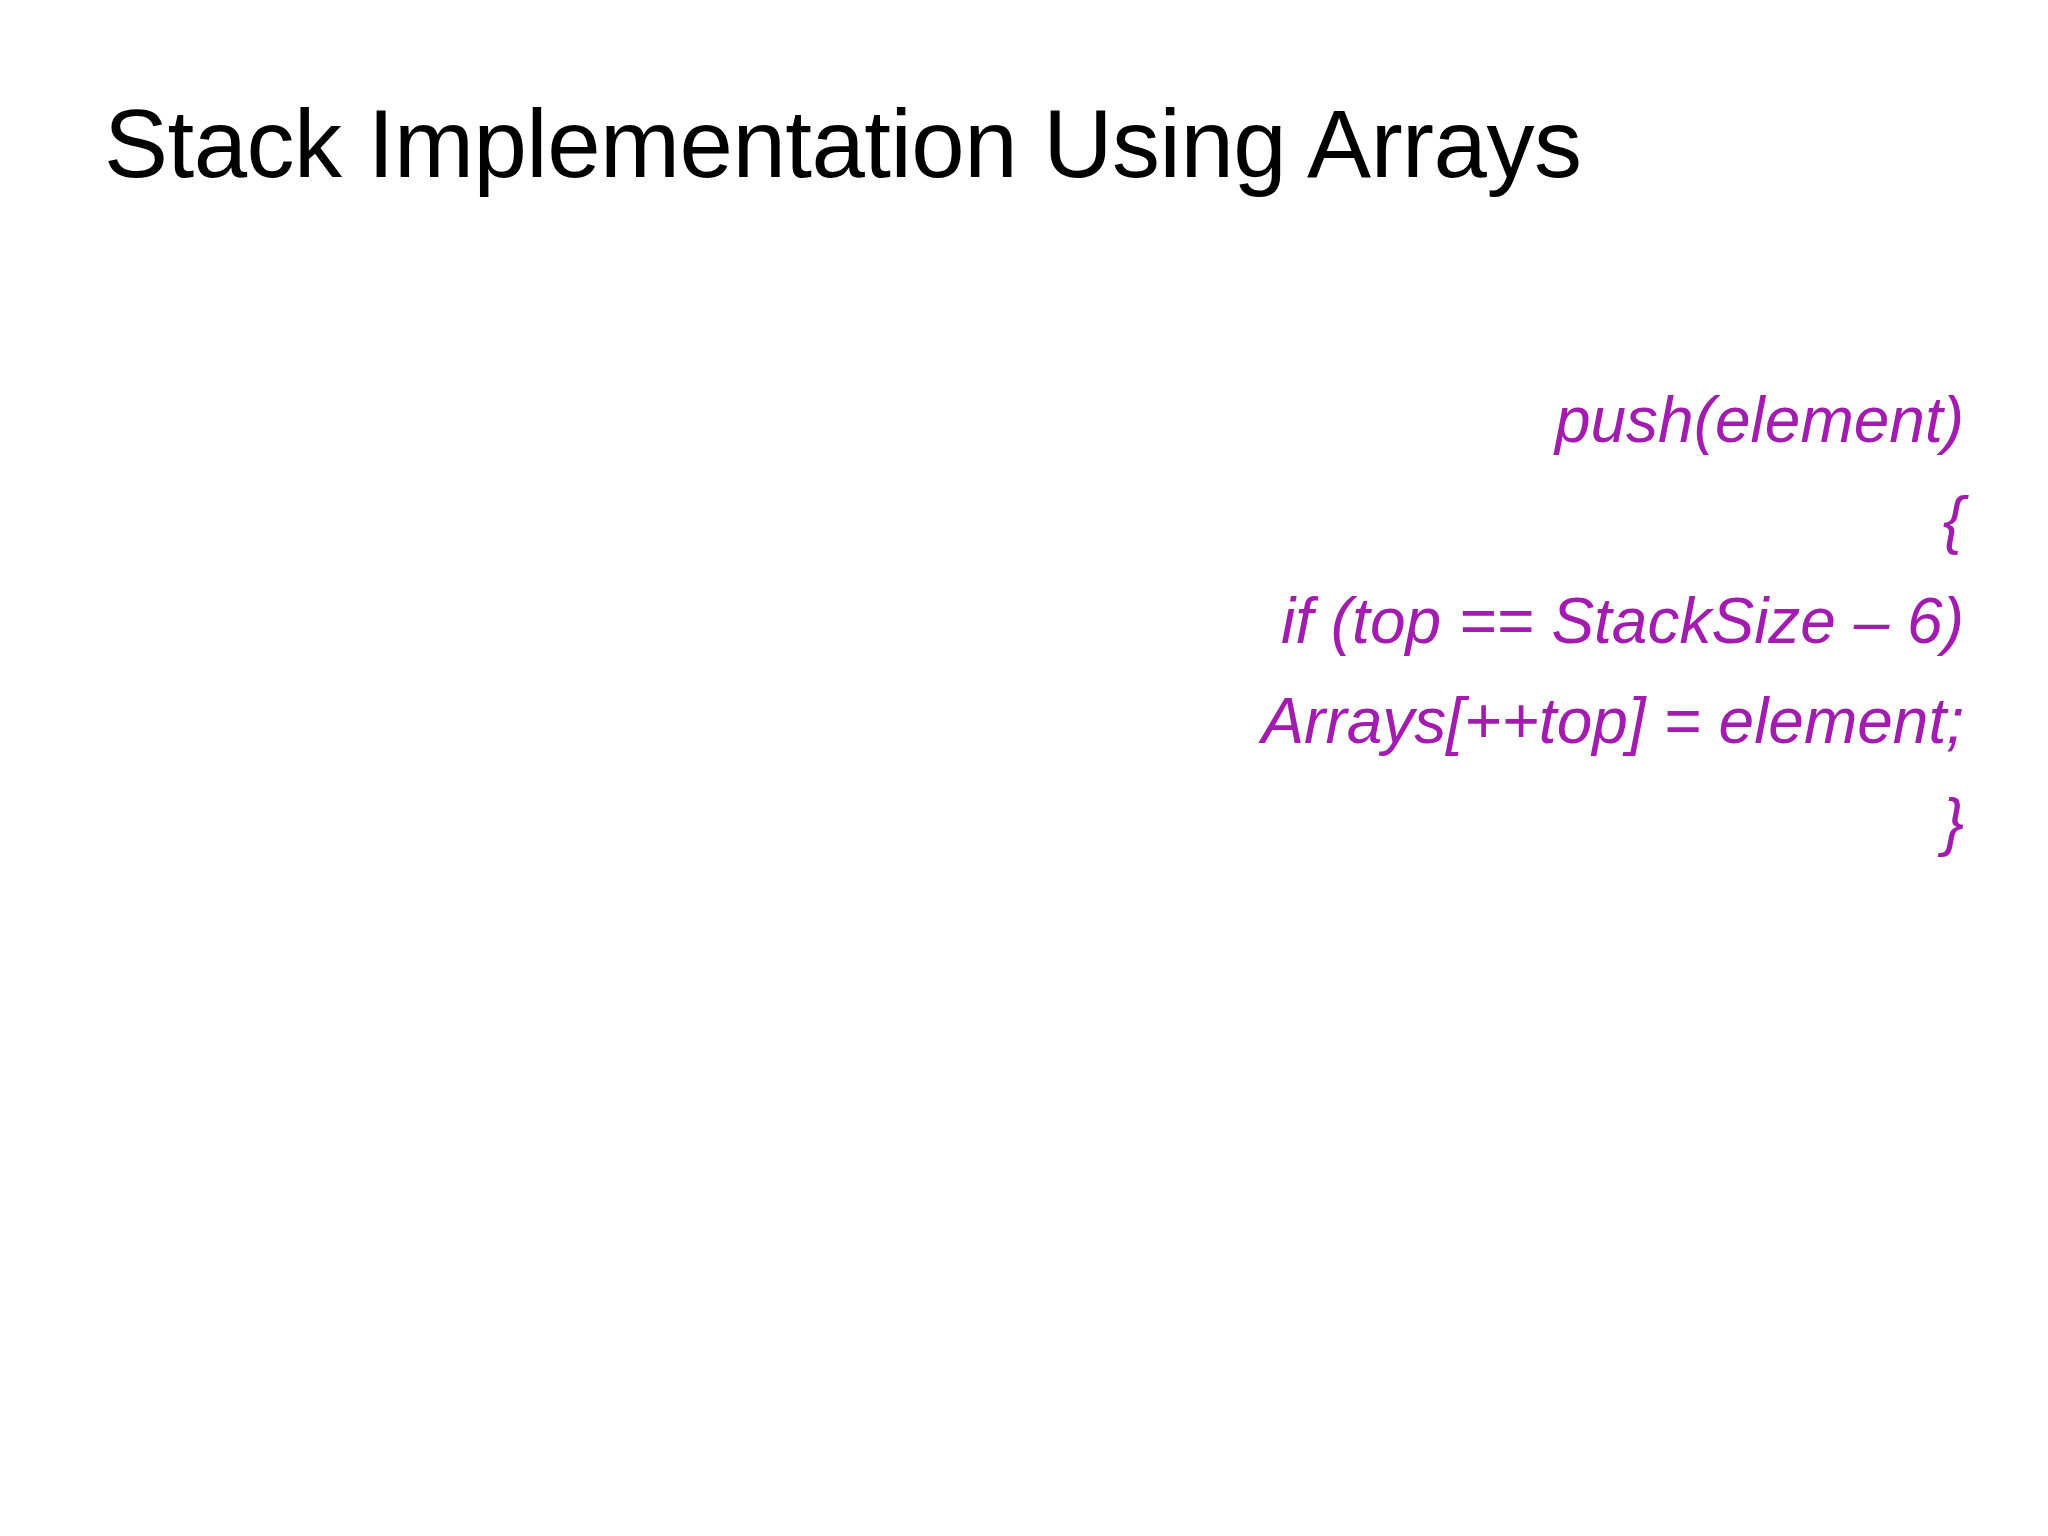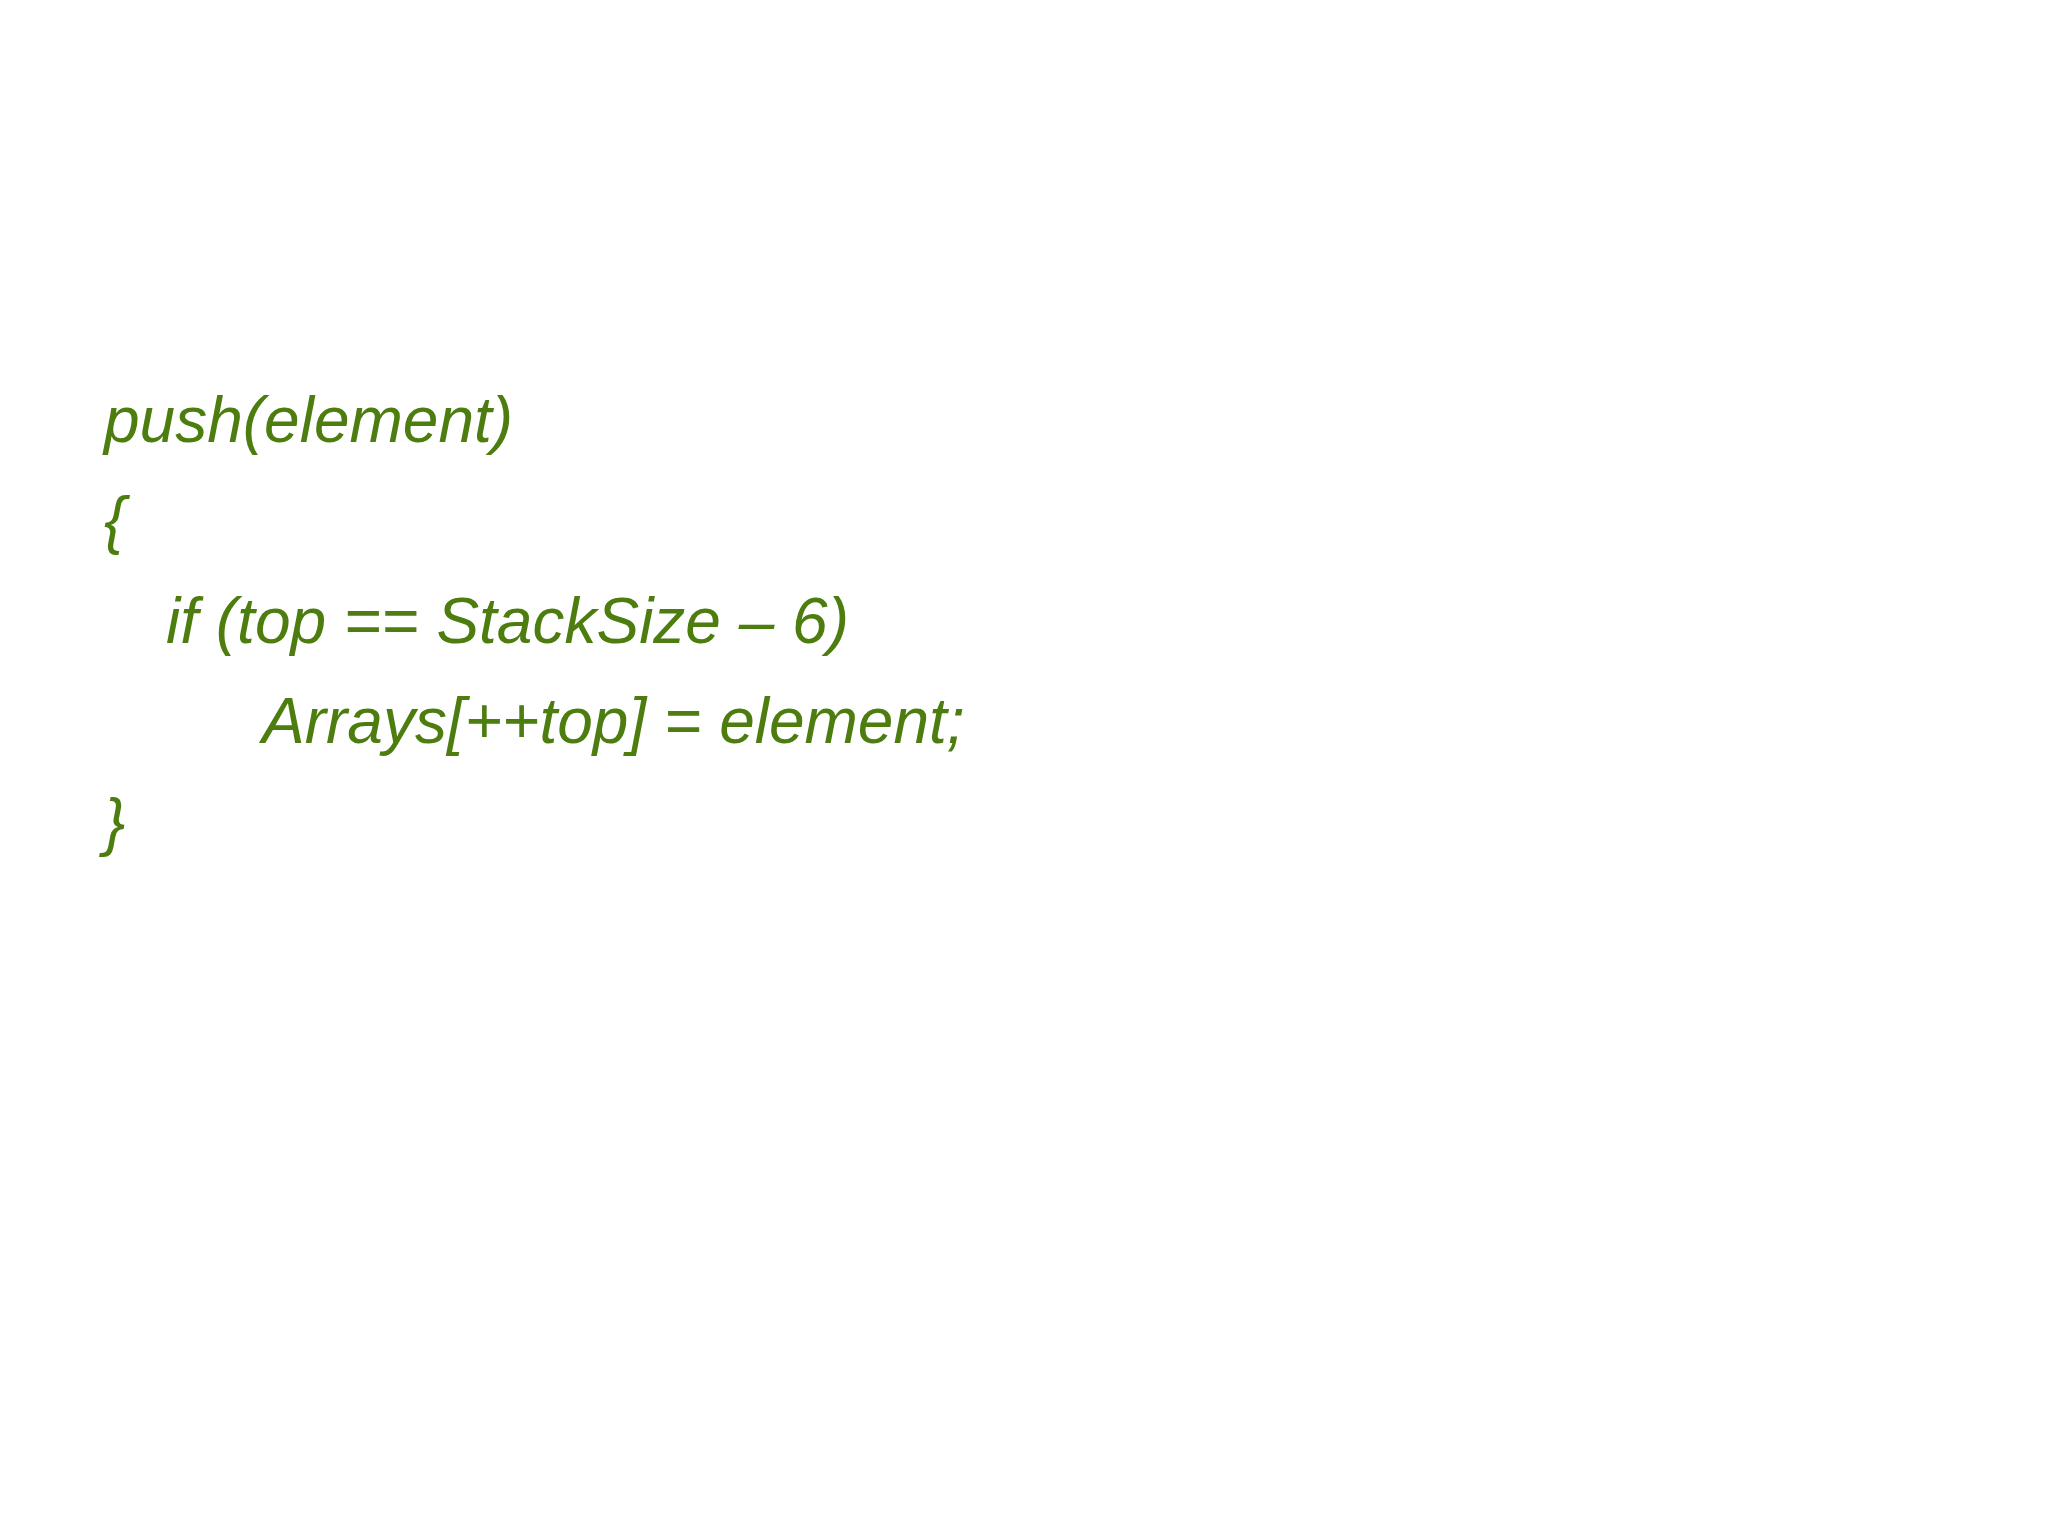--- a/index.html
+++ b/index.html
@@ -33,33 +33,35 @@
     position: absolute;
     left: 104px;
     top: 370px;
     width: 1860px;
   }
   .code-line {
     font-family: "Liberation Sans", "DejaVu Sans", sans-serif;
     font-size: 64px;
     font-style: italic;
     font-weight: 400;
-    color: #4d7c0f;
+    color: #a21caf;
     line-height: 1.57;
     white-space: pre;
+    text-align: right;
   }
   .indent-0 { padding-left: 0px; }
   .indent-1 { padding-left: 62px; }
   .indent-2 { padding-left: 158px; }
 </style>
 </head>
 <body>
 
 <div class="slide">
 
+  <div class="slide-title">Stack Implementation Using Arrays</div>
 
   <div class="slide-body">
     <div class="code-line indent-0">push(element)</div>
     <div class="code-line indent-0">{</div>
     <div class="code-line indent-1">if (top == StackSize – 6)</div>
     <div class="code-line indent-2">Arrays[++top] = element;</div>
     <div class="code-line indent-0">}</div>
   </div>
 
 </div>

